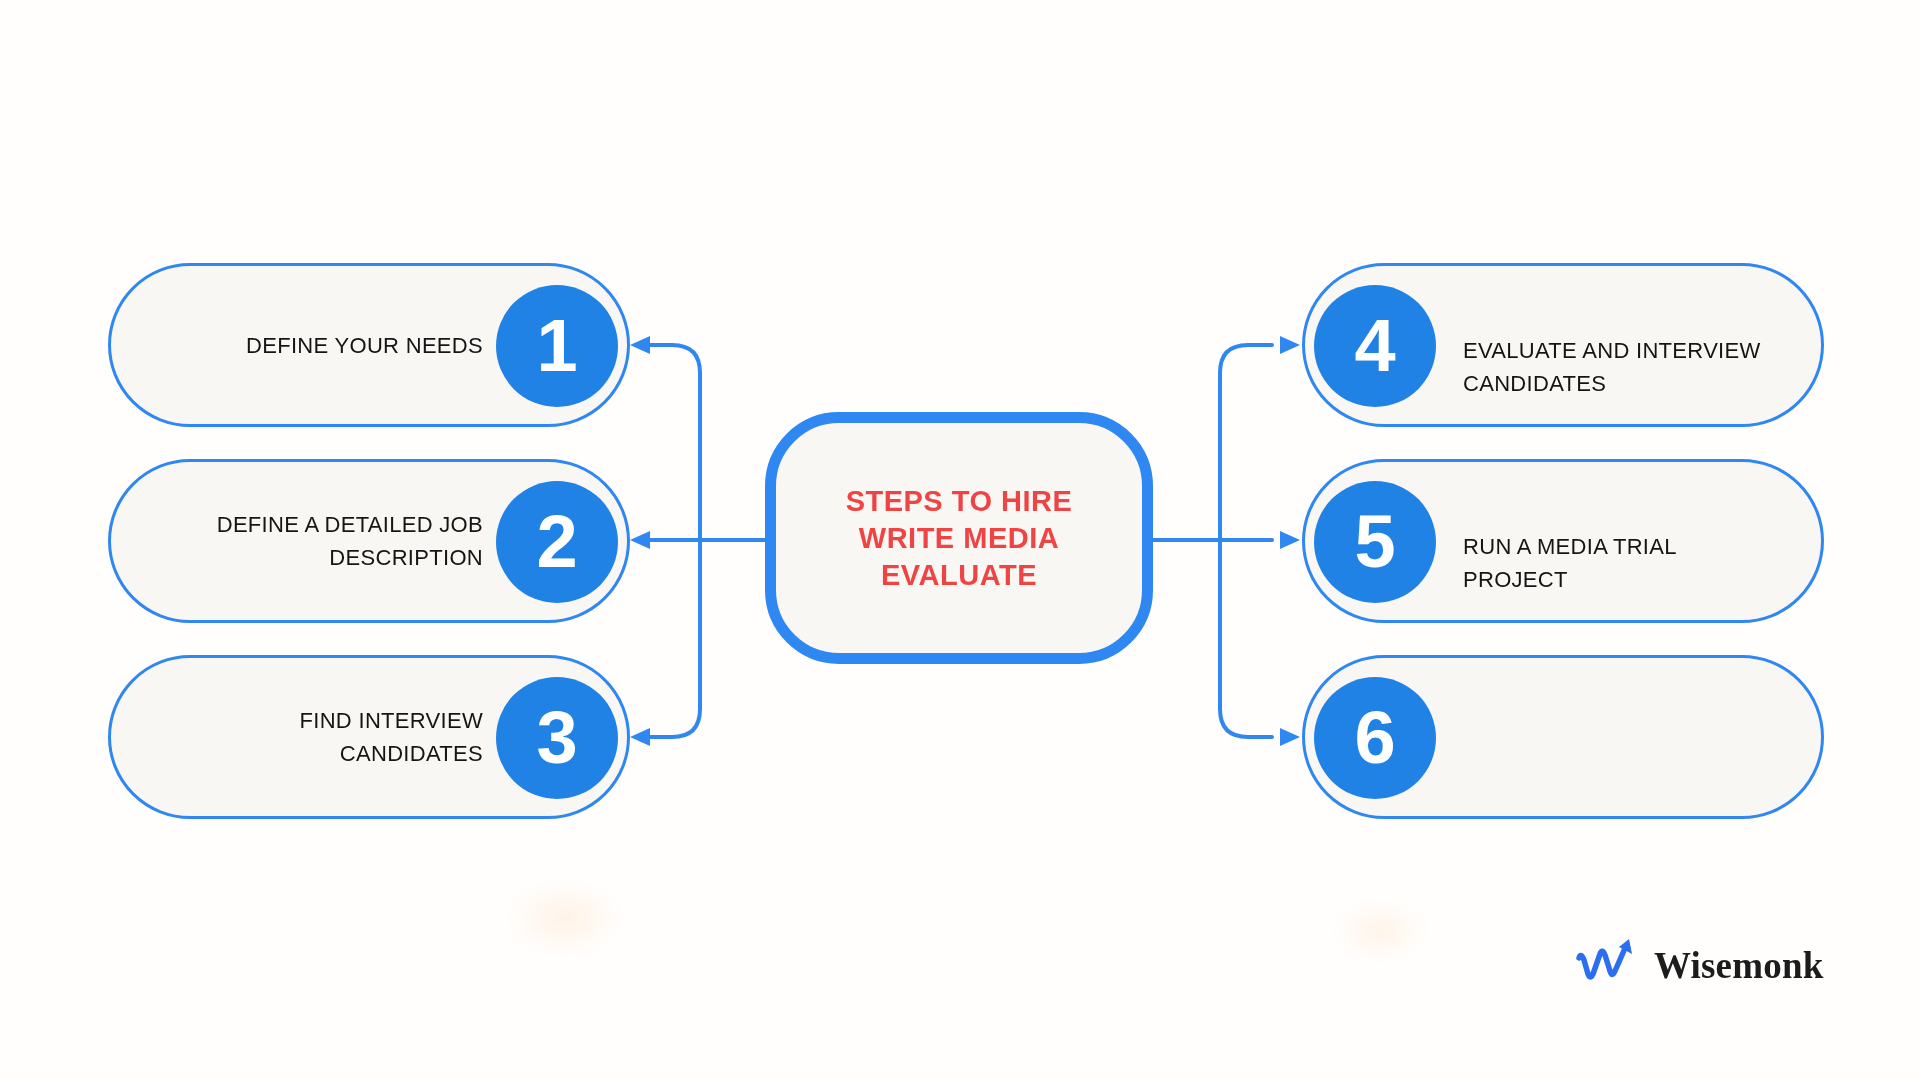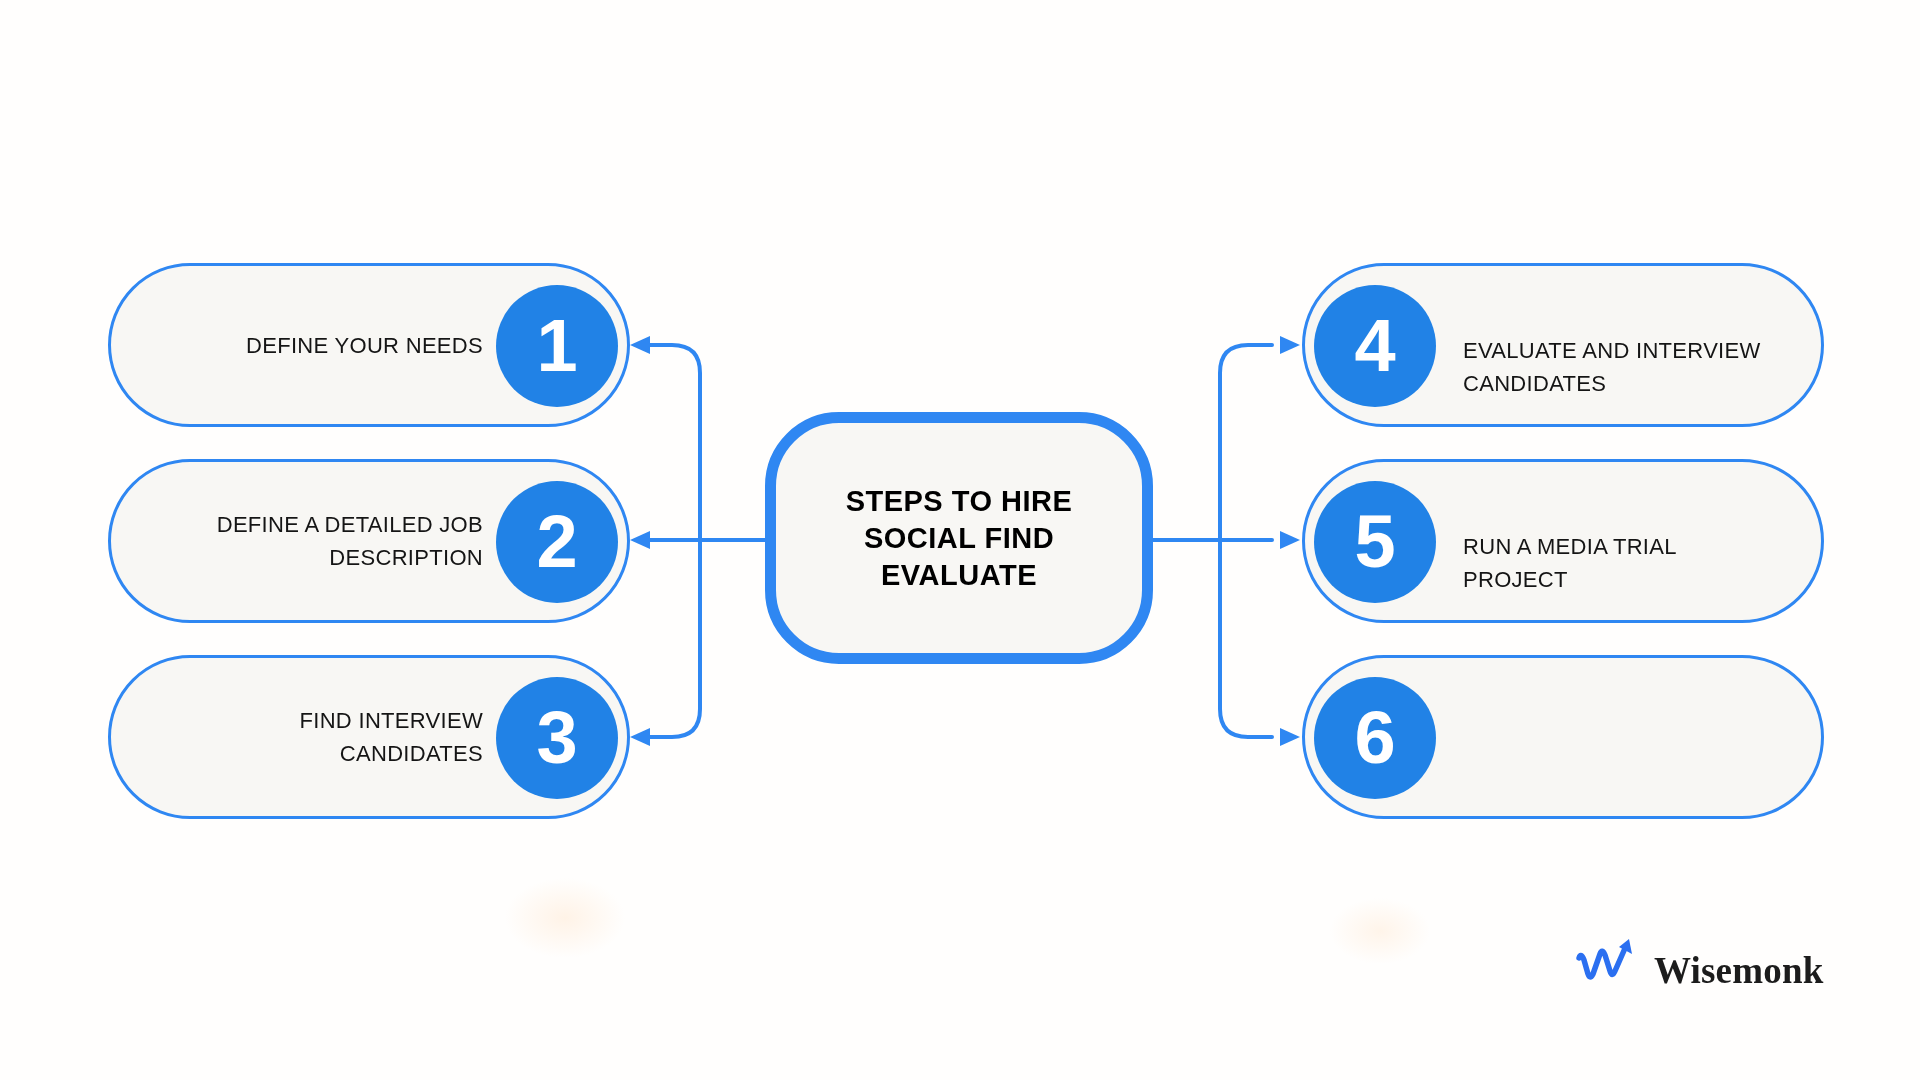--- a/index.html
+++ b/index.html
@@ -90,41 +90,41 @@
     align-items: center;
     justify-content: center;
     z-index: 2;
   }
   .center-box .title-line {
     display: block;
     font-size: 29px;
     line-height: 37px;
     font-weight: 700;
     letter-spacing: 0.5px;
-    color: #000000;
+    color: #ef4444;
     text-align: center;
   }
   .smudge {
     position: absolute;
     z-index: 0;
     pointer-events: none;
   }
   .smudge-1 {
     left: 505px; top: 878px; width: 120px; height: 80px;
     background: radial-gradient(closest-side, rgba(255,240,225,0.8), rgba(255,240,225,0));
   }
   .smudge-2 {
     left: 1330px; top: 898px; width: 100px; height: 66px;
     background: radial-gradient(closest-side, rgba(255,240,225,0.7), rgba(255,240,225,0));
   }
   .logo {
     position: absolute;
     left: 1576px; top: 938px;
     display: flex;
-    align-items: flex-end;
+    align-items: center;
     gap: 16px;
     z-index: 2;
   }
   .logo .logo-icon { display: block; }
   .logo .logo-text {
     font-family: "Liberation Serif", "DejaVu Serif", serif;
     font-size: 37px;
     font-weight: 700;
     color: #1c1c1c;
     letter-spacing: 0.2px;
@@ -152,21 +152,21 @@
       <polygon points="630,540 650,531 650,549"></polygon>
       <polygon points="630,737 650,728 650,746"></polygon>
       <polygon points="1300,345 1280,336 1280,354"></polygon>
       <polygon points="1300,540 1280,531 1280,549"></polygon>
       <polygon points="1300,737 1280,728 1280,746"></polygon>
     </g>
   </svg>
 
   <div class="center-box">
     <span class="title-line">STEPS TO HIRE</span>
-    <span class="title-line">SOCIAL FIND</span>
+    <span class="title-line">WRITE MEDIA</span>
     <span class="title-line">EVALUATE</span>
   </div>
 
   <div class="pill side-left pos-l1">
     <div class="label">
       <span>DEFINE YOUR NEEDS</span>
       <span></span>
     </div>
     <div class="num-circle">1</div>
   </div>

